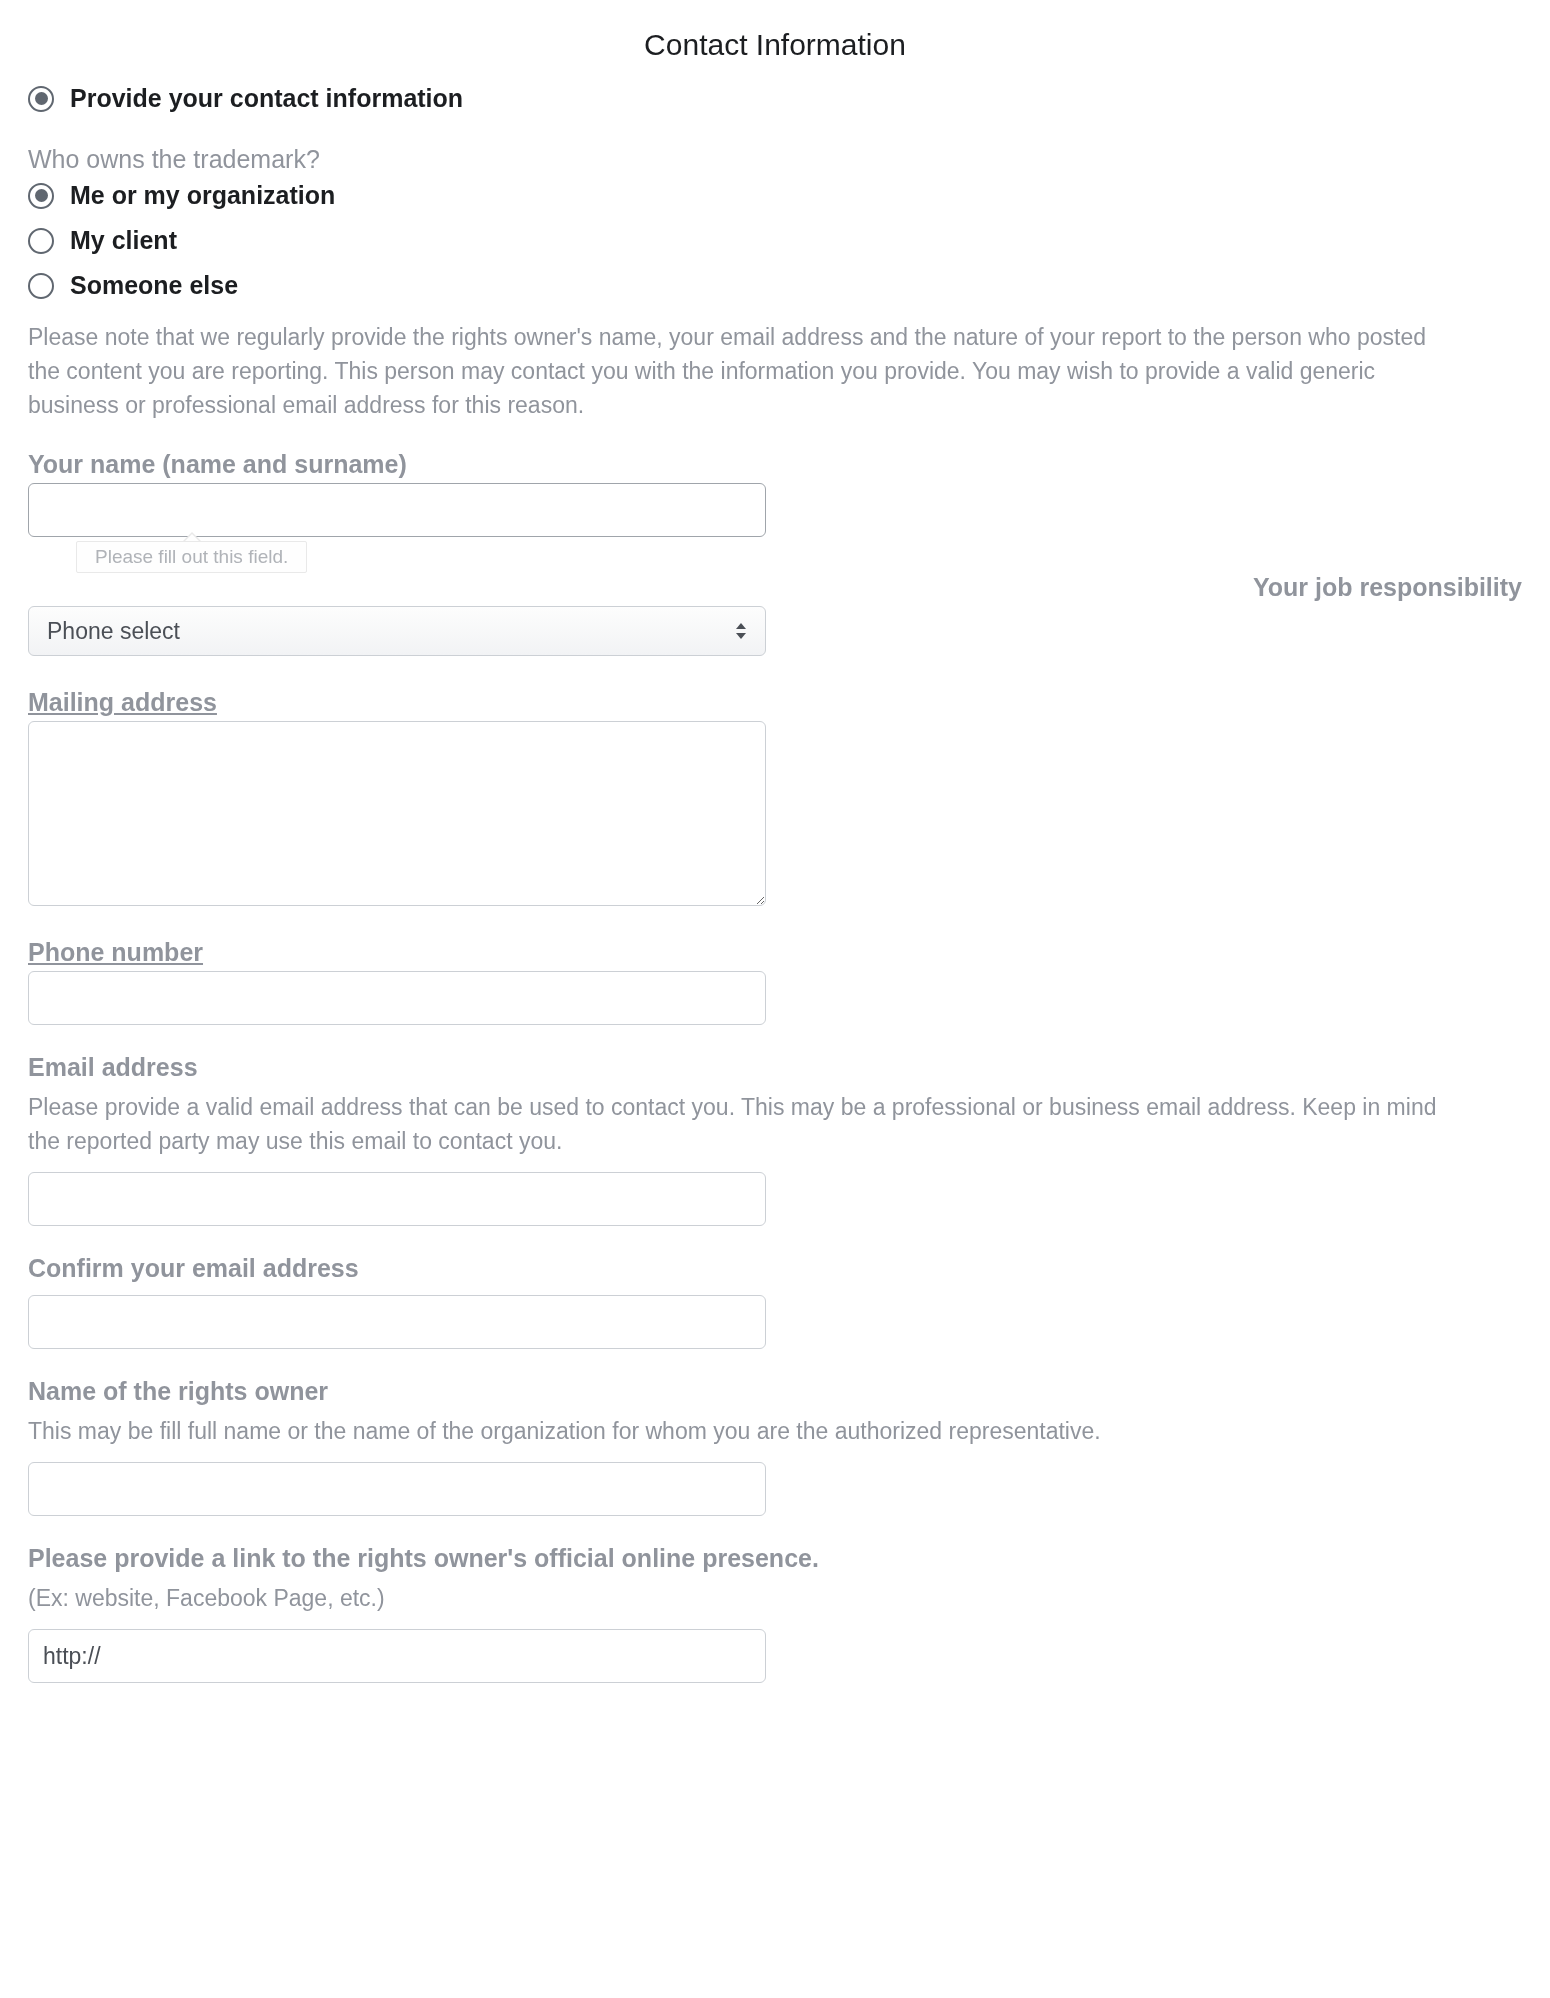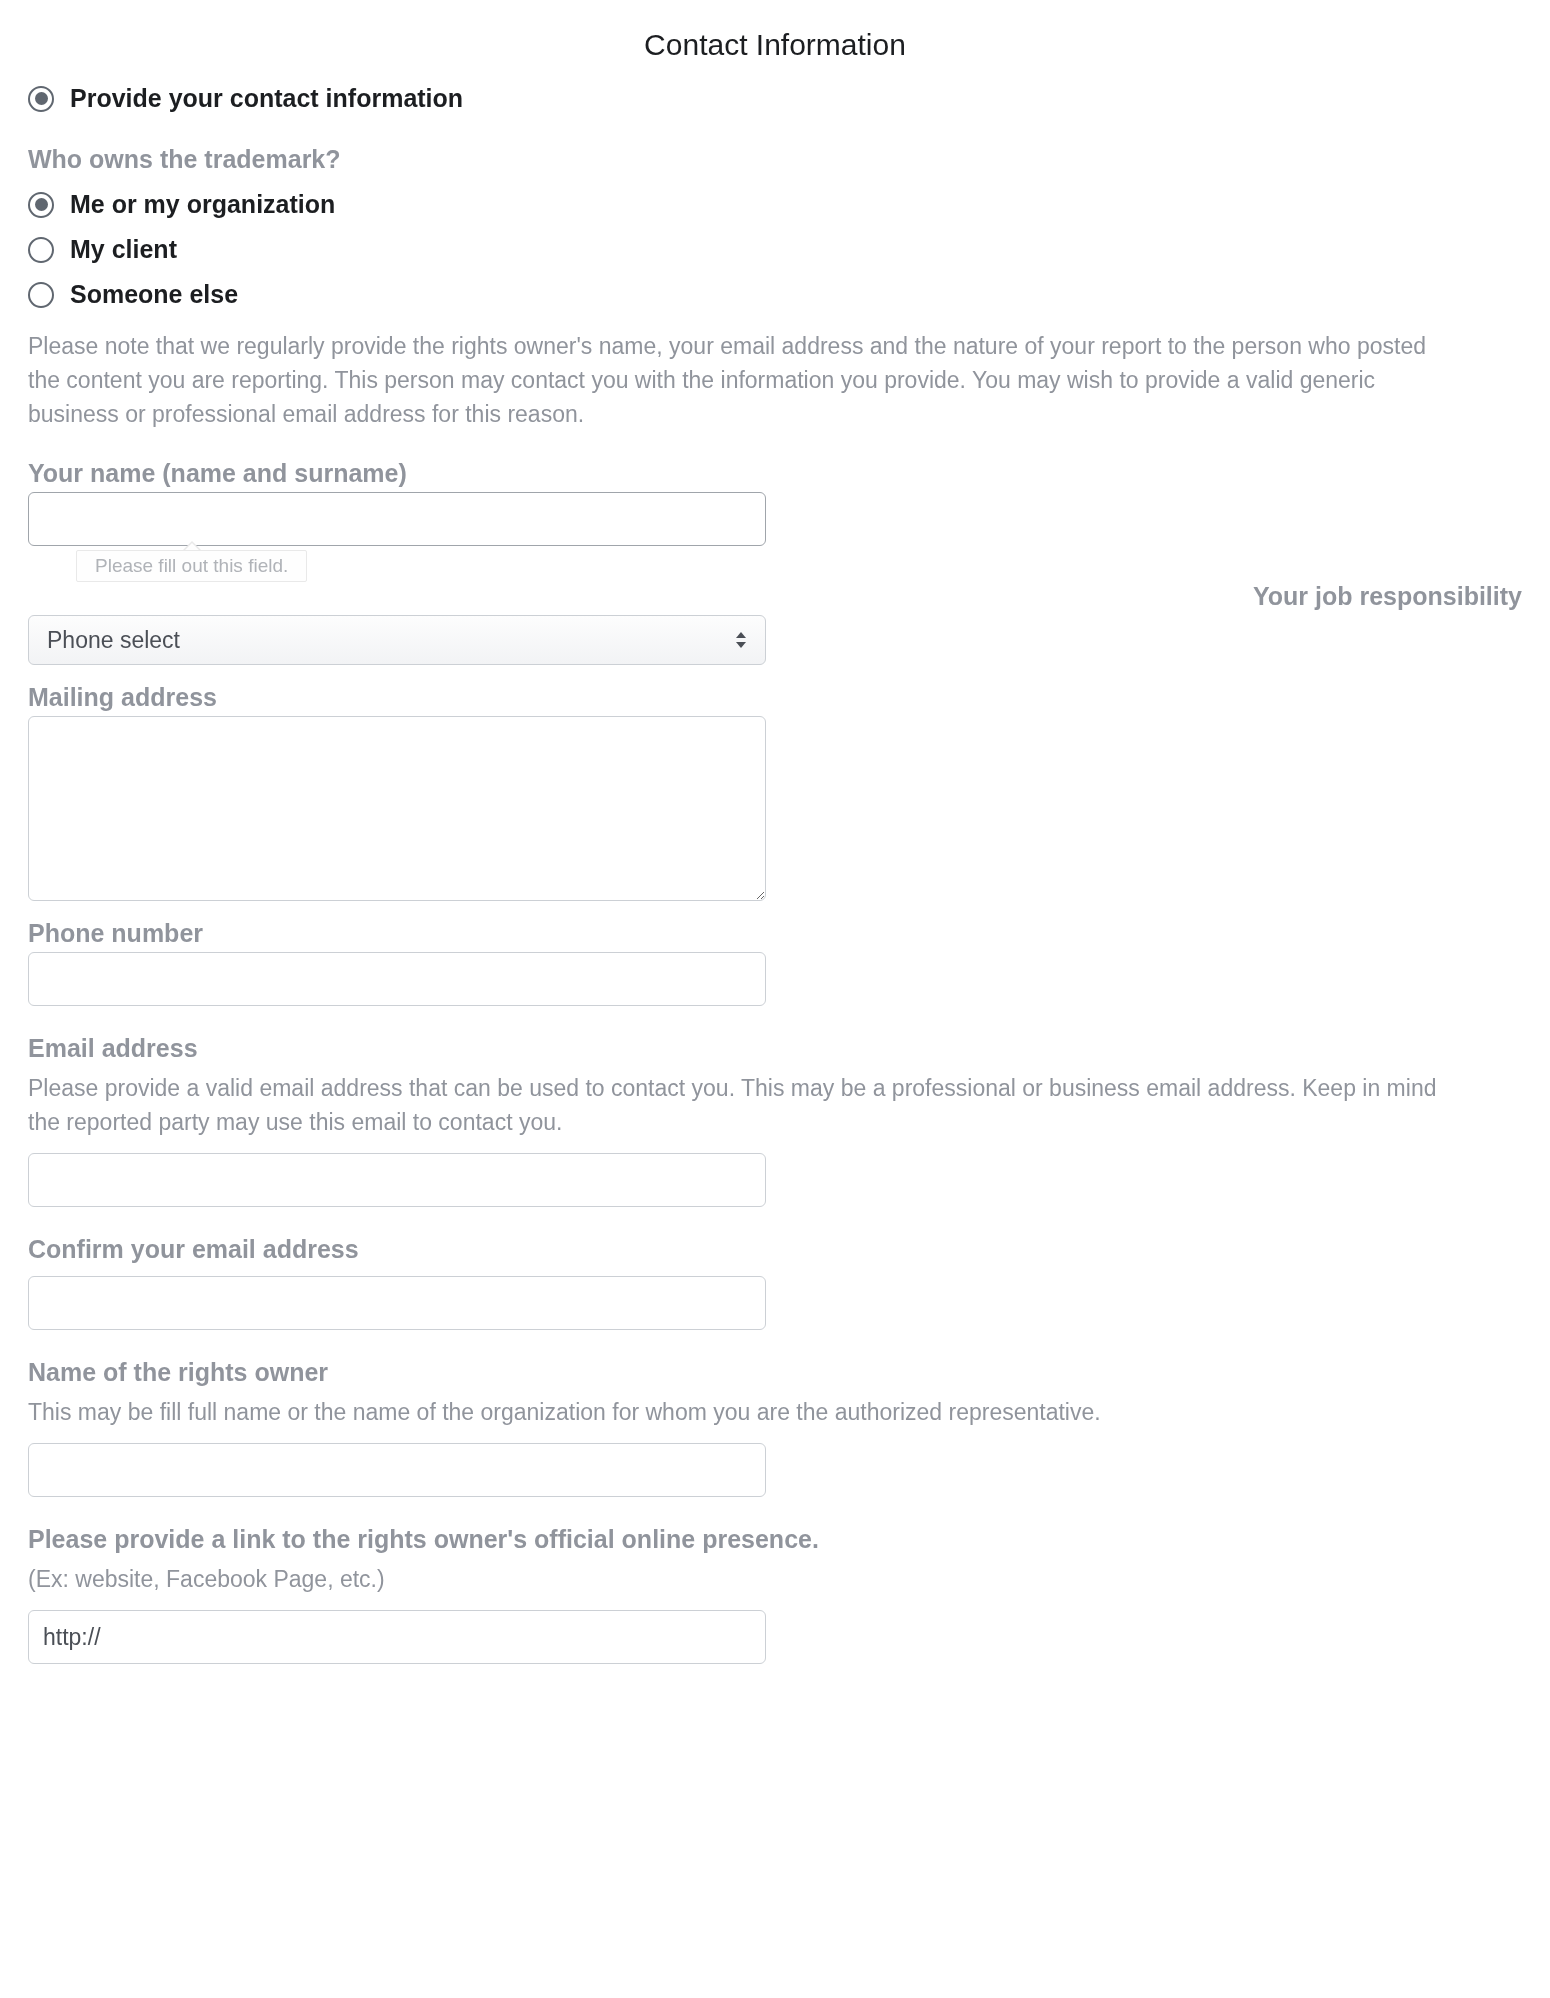--- a/index.html
+++ b/index.html
@@ -44,24 +44,24 @@
       border-radius: 50%;
       background: #606770;
     }
     .radio-label {
       font-size: 25px;
       font-weight: 700;
       color: #1c1e21;
     }
     .question-label {
       font-size: 25px;
-      font-weight: 700;
+      font-weight: 400;
       color: #90949c;
       margin-top: 32px;
-      margin-bottom: 16px;
+      margin-bottom: 7px;
     }
     .paragraph {
       font-size: 23px;
       color: #90949c;
       line-height: 1.48;
       margin-top: 20px;
       margin-bottom: 28px;
       max-width: 1420px;
     }
     .field-label {
@@ -170,21 +170,21 @@
       color: #90949c;
       line-height: 1.48;
       margin-top: 8px;
       margin-bottom: 14px;
       max-width: 1420px;
     }
     .field-block {
        margin-top: 4px;
        margin-bottom: 8px;
     }
-    .mt-big { margin-top: 18px; }
+    .mt-big { margin-top: 32px; text-decoration: underline; }
     .mt-small { margin-top: 12px; }
     .tight-label {
       margin-top: -4px;
       text-align: right;
     }
     .url-input {
        color: #4b4f56;
     }
   </style>
 </head>

